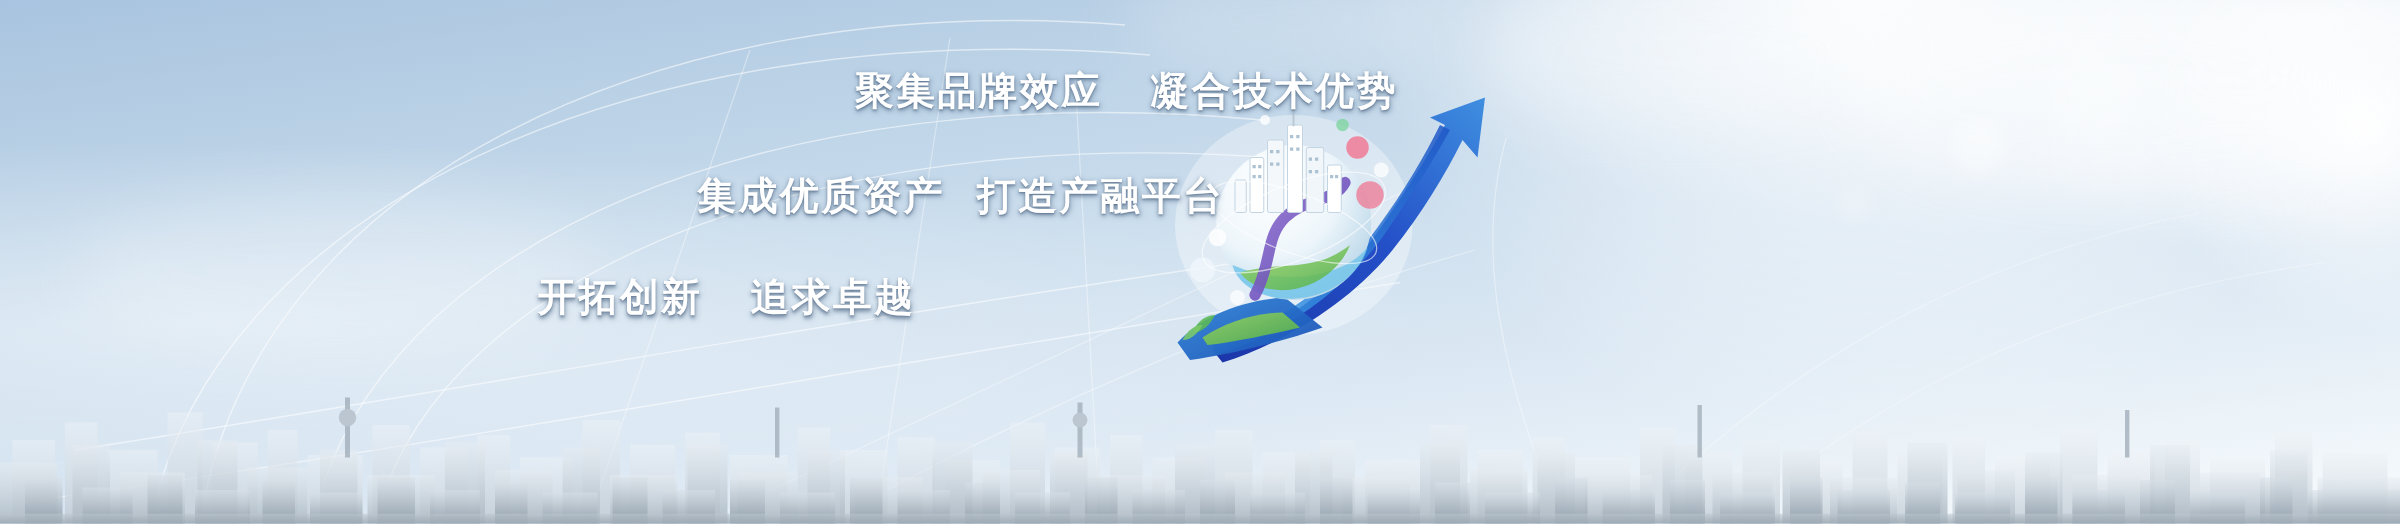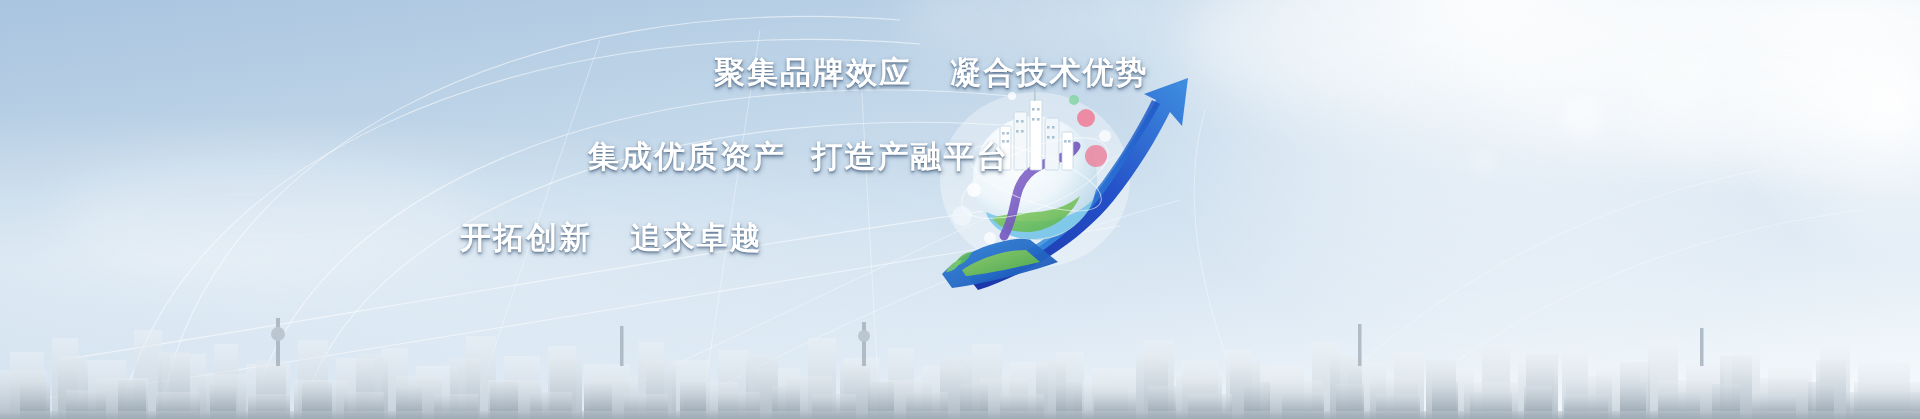--- a/index.html
+++ b/index.html
@@ -30,21 +30,21 @@
 
   .sunflare{position:absolute;left:1700px;top:-90px;width:380px;height:380px;border-radius:50%;
     background:radial-gradient(circle, rgba(255,255,255,.98) 0%, rgba(255,255,255,.6) 22%, rgba(255,255,255,0) 62%);
     pointer-events:none;}
   .lensdot{position:absolute;border-radius:50%;background:rgba(255,255,255,.35);filter:blur(6px);}
   .ld1{left:1560px;top:96px;width:44px;height:44px;}
   .ld2{left:1470px;top:150px;width:26px;height:26px;opacity:.5;}
   .ld3{left:1640px;top:40px;width:70px;height:70px;opacity:.45;}
 
   
-  .slogans{position:absolute;left:0;top:0;width:1684px;height:419px;margin-left:30px;}
+  .slogans{position:absolute;left:0;top:0;width:1684px;height:419px;}
   .slogan{
     position:absolute;white-space:pre;
     color:#ffffff;
     font-weight:bold;
     letter-spacing:2px;
     text-shadow:
       0 2px 3px rgba(70,95,125,0.55),
       0 1px 1px rgba(70,95,125,0.45),
       1px 2px 5px rgba(60,85,115,0.35);
     font-family:"DejaVu Sans","Liberation Sans",sans-serif;

